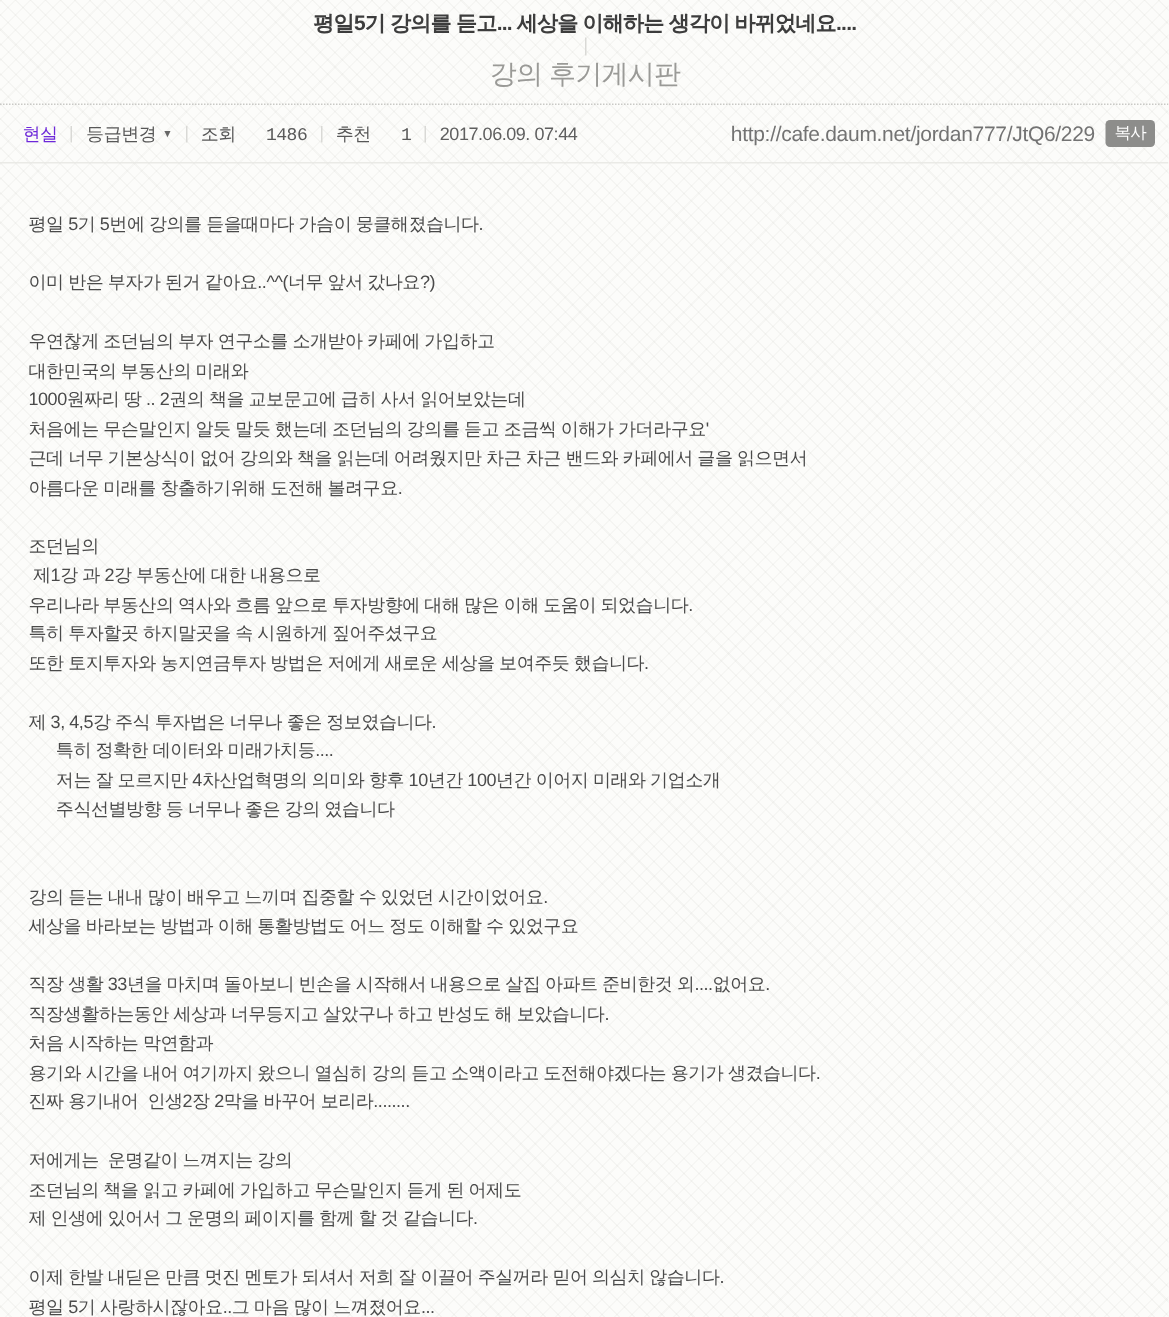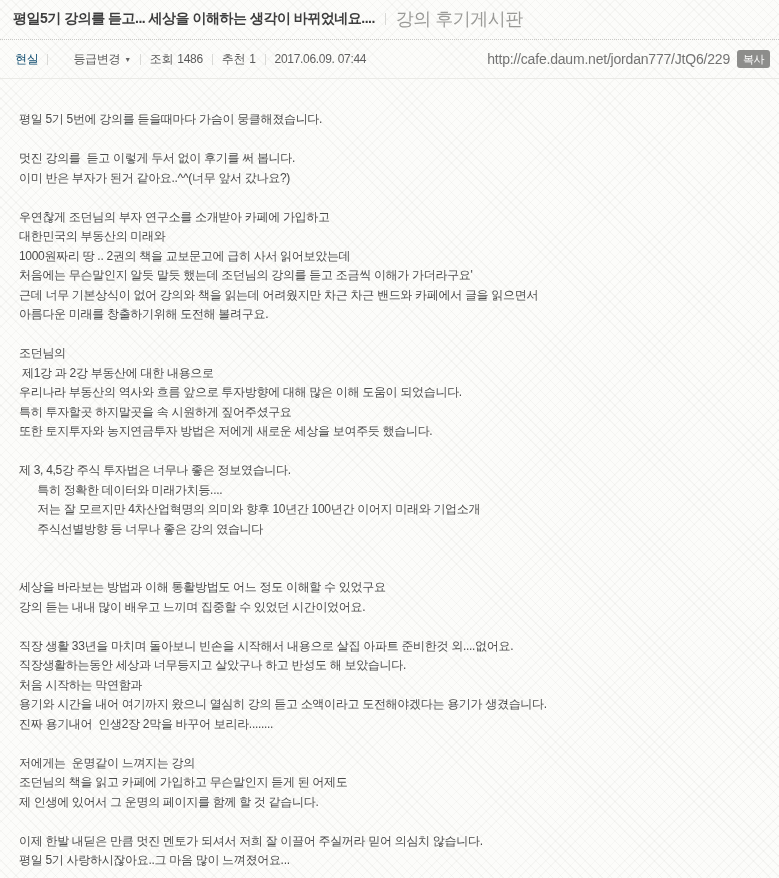--- a/index.html
+++ b/index.html
@@ -16,20 +16,21 @@
     overflow: hidden;
   }
 
   
   .post-header { }
   .title-row {
     display: flex;
     align-items: center;
     padding: 7px 12px 8px 13px;
     border-bottom: 1px dotted #c9c9c6;
+    flex-direction: column;
   }
   .post-title {
     font-size: 14px;
     font-weight: bold;
     color: #3d3d3d;
     letter-spacing: -0.5px;
     white-space: nowrap;
   }
   .v-divider {
     display: inline-block;
@@ -50,38 +51,37 @@
     display: flex;
     align-items: center;
     padding: 10px 9px 10px 15px;
     border-bottom: 1px solid #eaeae6;
     font-size: 12px;
     color: #5a5a5a;
     letter-spacing: -0.3px;
   }
   .meta-row .v-divider { margin: 0 9px; height: 11px; }
   .author-nickname {
-    color: #0c4a6e;
+    color: #6d28d9;
     cursor: pointer;
   }
   .rank-change {
     display: inline-flex;
     align-items: center;
     cursor: pointer;
     color: #575757;
-    margin-left: 16px;
   }
   .dropdown-arrow {
     font-size: 7px;
     color: #666;
     margin-left: 4px;
     line-height: 1;
   }
   .meta-label { color: #575757; }
-  .meta-value { margin-left: 4px; }
+  .meta-value { margin-left: 20px; font-family: Liberation Mono, monospace; }
   .post-date { color: #5f5f5f; }
 
   .meta-right {
     margin-left: auto;
     display: flex;
     align-items: center;
   }
   .post-url {
     font-size: 14px;
     color: #737373;
@@ -146,21 +146,20 @@
     <span class="meta-right">
       <span class="post-url">http://cafe.daum.net/jordan777/JtQ6/229</span>
       <button class="copy-button">복사</button>
     </span>
   </div>
 </div>
 
 <div class="post-body">
     <div class="body-line">평일 5기 5번에 강의를 듣을때마다 가슴이 뭉클해졌습니다.</div>
     <div class="body-line"></div>
-    <div class="body-line">멋진 강의를  듣고 이렇게 두서 없이 후기를 써 봅니다.</div>
     <div class="body-line">이미 반은 부자가 된거 같아요..^^(너무 앞서 갔나요?)</div>
     <div class="body-line"></div>
     <div class="body-line">우연찮게 조던님의 부자 연구소를 소개받아 카페에 가입하고</div>
     <div class="body-line">대한민국의 부동산의 미래와</div>
     <div class="body-line">1000원짜리 땅 .. 2권의 책을 교보문고에 급히 사서 읽어보았는데</div>
     <div class="body-line">처음에는 무슨말인지 알듯 말듯 했는데 조던님의 강의를 듣고 조금씩 이해가 가더라구요'</div>
     <div class="body-line">근데 너무 기본상식이 없어 강의와 책을 읽는데 어려웠지만 차근 차근 밴드와 카페에서 글을 읽으면서</div>
     <div class="body-line">아름다운 미래를 창출하기위해 도전해 볼려구요.</div>
     <div class="body-line"></div>
     <div class="body-line">조던님의</div>
@@ -168,22 +167,22 @@
     <div class="body-line">우리나라 부동산의 역사와 흐름 앞으로 투자방향에 대해 많은 이해 도움이 되었습니다.</div>
     <div class="body-line">특히 투자할곳 하지말곳을 속 시원하게 짚어주셨구요</div>
     <div class="body-line">또한 토지투자와 농지연금투자 방법은 저에게 새로운 세상을 보여주듯 했습니다.</div>
     <div class="body-line"></div>
     <div class="body-line">제 3, 4,5강 주식 투자법은 너무나 좋은 정보였습니다.</div>
     <div class="body-line">      특히 정확한 데이터와 미래가치등....</div>
     <div class="body-line">      저는 잘 모르지만 4차산업혁명의 의미와 향후 10년간 100년간 이어지 미래와 기업소개</div>
     <div class="body-line">      주식선별방향 등 너무나 좋은 강의 였습니다</div>
     <div class="body-line"></div>
     <div class="body-line"></div>
+    <div class="body-line">강의 듣는 내내 많이 배우고 느끼며 집중할 수 있었던 시간이었어요.</div>
     <div class="body-line">세상을 바라보는 방법과 이해 통활방법도 어느 정도 이해할 수 있었구요</div>
-    <div class="body-line">강의 듣는 내내 많이 배우고 느끼며 집중할 수 있었던 시간이었어요.</div>
     <div class="body-line"></div>
     <div class="body-line">직장 생활 33년을 마치며 돌아보니 빈손을 시작해서 내용으로 살집 아파트 준비한것 외....없어요.</div>
     <div class="body-line">직장생활하는동안 세상과 너무등지고 살았구나 하고 반성도 해 보았습니다.</div>
     <div class="body-line">처음 시작하는 막연함과</div>
     <div class="body-line">용기와 시간을 내어 여기까지 왔으니 열심히 강의 듣고 소액이라고 도전해야겠다는 용기가 생겼습니다.</div>
     <div class="body-line">진짜 용기내어  인생2장 2막을 바꾸어 보리라........</div>
     <div class="body-line"></div>
     <div class="body-line">저에게는  운명같이 느껴지는 강의</div>
     <div class="body-line">조던님의 책을 읽고 카페에 가입하고 무슨말인지 듣게 된 어제도</div>
     <div class="body-line">제 인생에 있어서 그 운명의 페이지를 함께 할 것 같습니다.</div>

